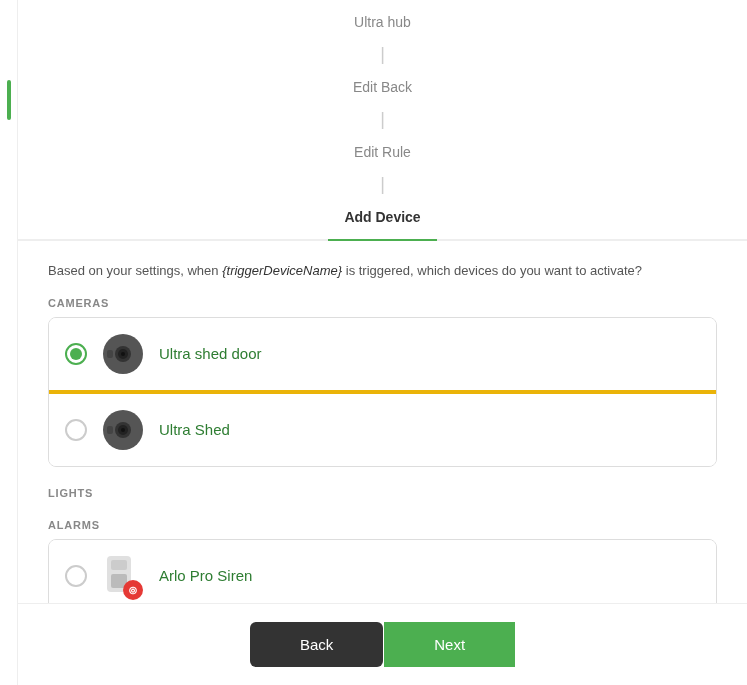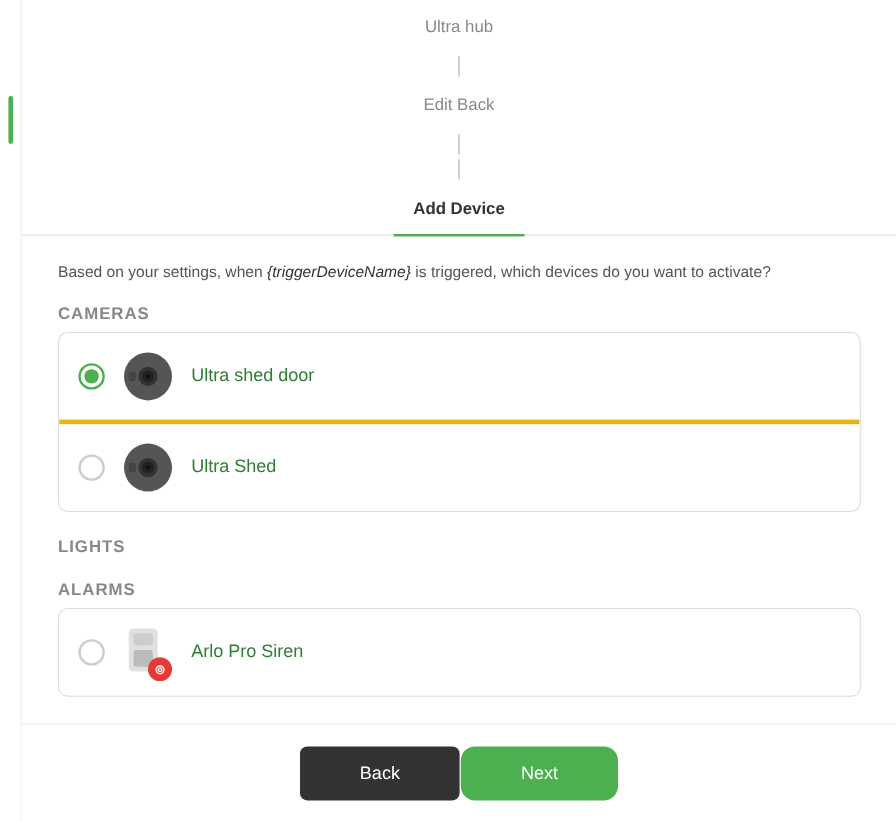--- a/index.html
+++ b/index.html
@@ -90,21 +90,21 @@
       margin-bottom: 16px;
       line-height: 1.5;
     }
 
     .description .trigger-var {
       color: #333;
       font-style: italic;
     }
 
     .section-label {
-      font-size: 14px;
+      font-size: 11px;
       font-weight: 700;
       color: #888;
       letter-spacing: 0.8px;
       text-transform: uppercase;
       margin-bottom: 8px;
     }
 
     .device-group {
       margin-bottom: 20px;
     }
@@ -187,41 +187,42 @@
       padding: 14px 50px;
       font-size: 15px;
       cursor: pointer;
       font-weight: 500;
     }
 
     .btn-next {
       background: #4caf50;
       color: white;
       border: none;
-      border-radius: 12px;
+      border-radius: 0;
       padding: 14px 50px;
       font-size: 15px;
       cursor: pointer;
       font-weight: 500;
     }
   </style>
 </head>
 <body>
 
 <div class="sidebar">
   <div class="sidebar-indicator"></div>
 </div>
 
 <div class="main-content">
 
   <nav class="tab-nav">
     <div class="tab-item">Ultra hub</div>
     <span class="tab-divider">|</span>
     <div class="tab-item">Edit Back</div>
     <span class="tab-divider">|</span>
+    <div class="tab-item">Edit Rule</div>
     <span class="tab-divider">|</span>
     <div class="tab-item active">Add Device</div>
   </nav>
 
   <div class="page-body">
 
     <p class="description">
       Based on your settings, when <span class="trigger-var">{triggerDeviceName}</span> is triggered, which devices do you want to activate?
     </p>
 

